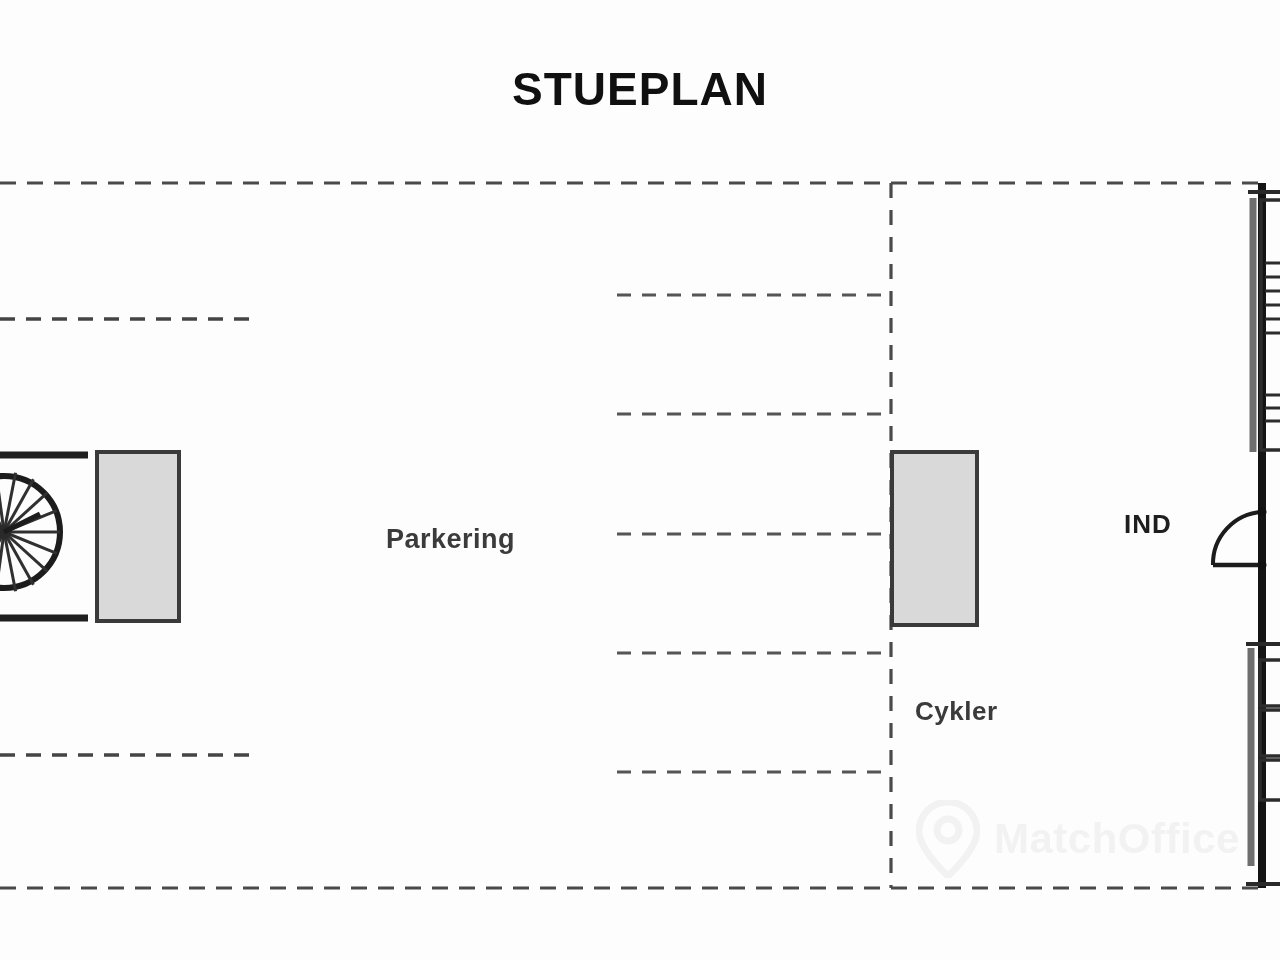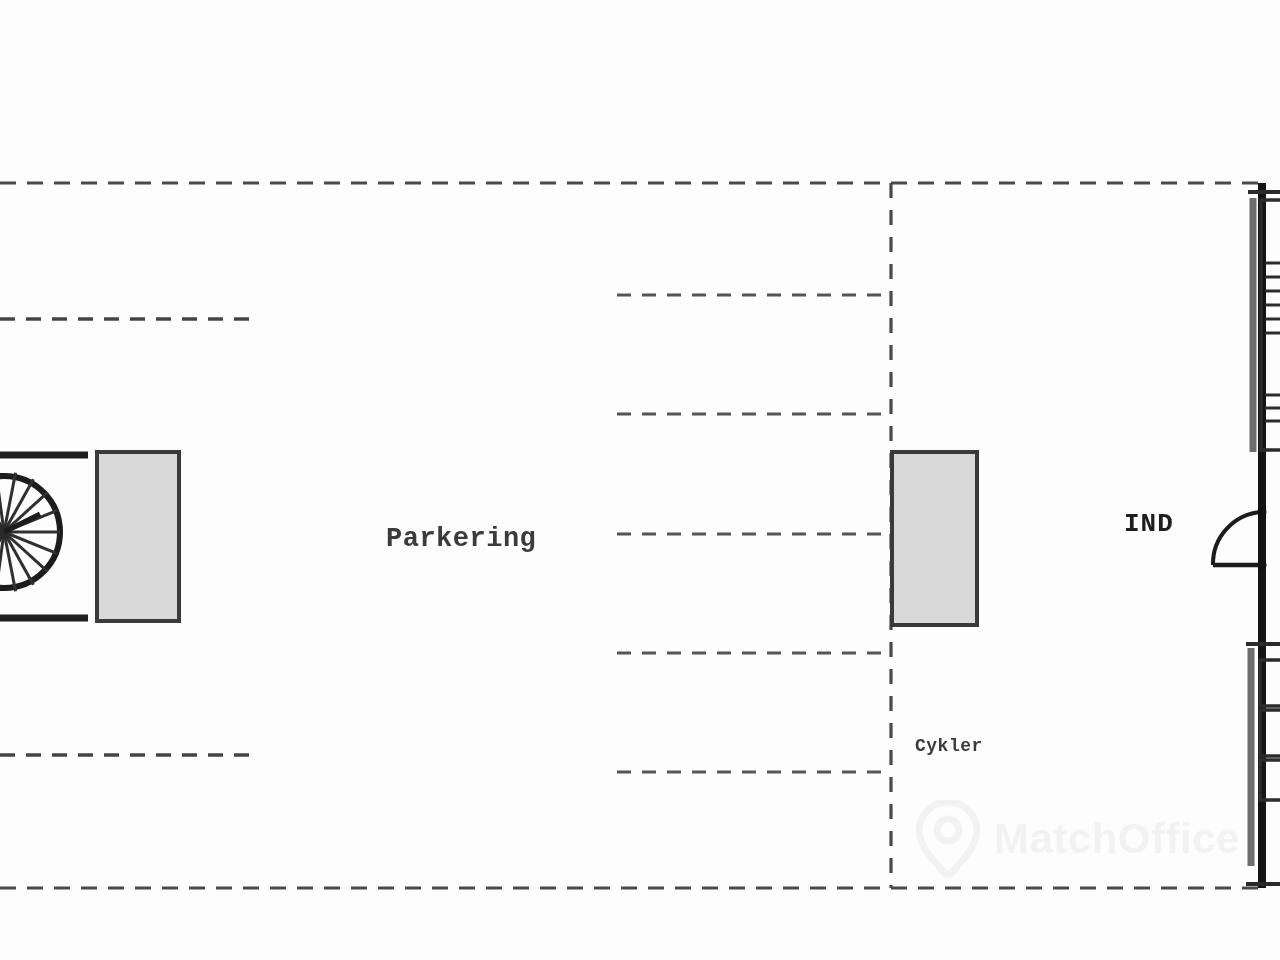--- a/index.html
+++ b/index.html
@@ -30,36 +30,36 @@
     color: #101010;
     user-select: none;
   }
   #plan-svg {
     position: absolute;
     left: 0;
     top: 0;
   }
   .plan-label {
     position: absolute;
-    font-family: Liberation Mono, monospace;
+    font-family: Liberation Sans, sans-serif;
     font-weight: bold;
     color: #3b3b3b;
     white-space: nowrap;
     user-select: none;
   }
   #label-parkering {
     left: 386px;
     top: 524px;
     font-size: 27px;
     letter-spacing: 0.5px;
   }
   #label-cykler {
     left: 915px;
-    top: 736px;
-    font-size: 18px;
+    top: 696px;
+    font-size: 26px;
     letter-spacing: 0.5px;
   }
   #label-ind {
     left: 1124px;
     top: 509px;
     font-size: 26px;
     letter-spacing: 1px;
     color: #1e1e1e;
   }
   #watermark {
@@ -79,20 +79,21 @@
     font-weight: bold;
     color: #f2f2f2;
     letter-spacing: 0.5px;
   }
 </style>
 </head>
 <body>
 
 <div id="plan-root">
 
+  <div id="plan-title">STUEPLAN</div>
 
   <svg id="plan-svg" width="1280" height="960" viewBox="0 0 1280 960">
 
     <g>
       <line x1="0" y1="183" x2="1262" y2="183" stroke="#4a4a4a" stroke-width="3.2" stroke-dasharray="16 11"></line>
       <line x1="0" y1="888" x2="1262" y2="888" stroke="#4a4a4a" stroke-width="3.2" stroke-dasharray="16 11"></line>
     </g>
 
     <line x1="891" y1="183" x2="891" y2="888" stroke="#4a4a4a" stroke-width="3.2" stroke-dasharray="15 12"></line>
 

